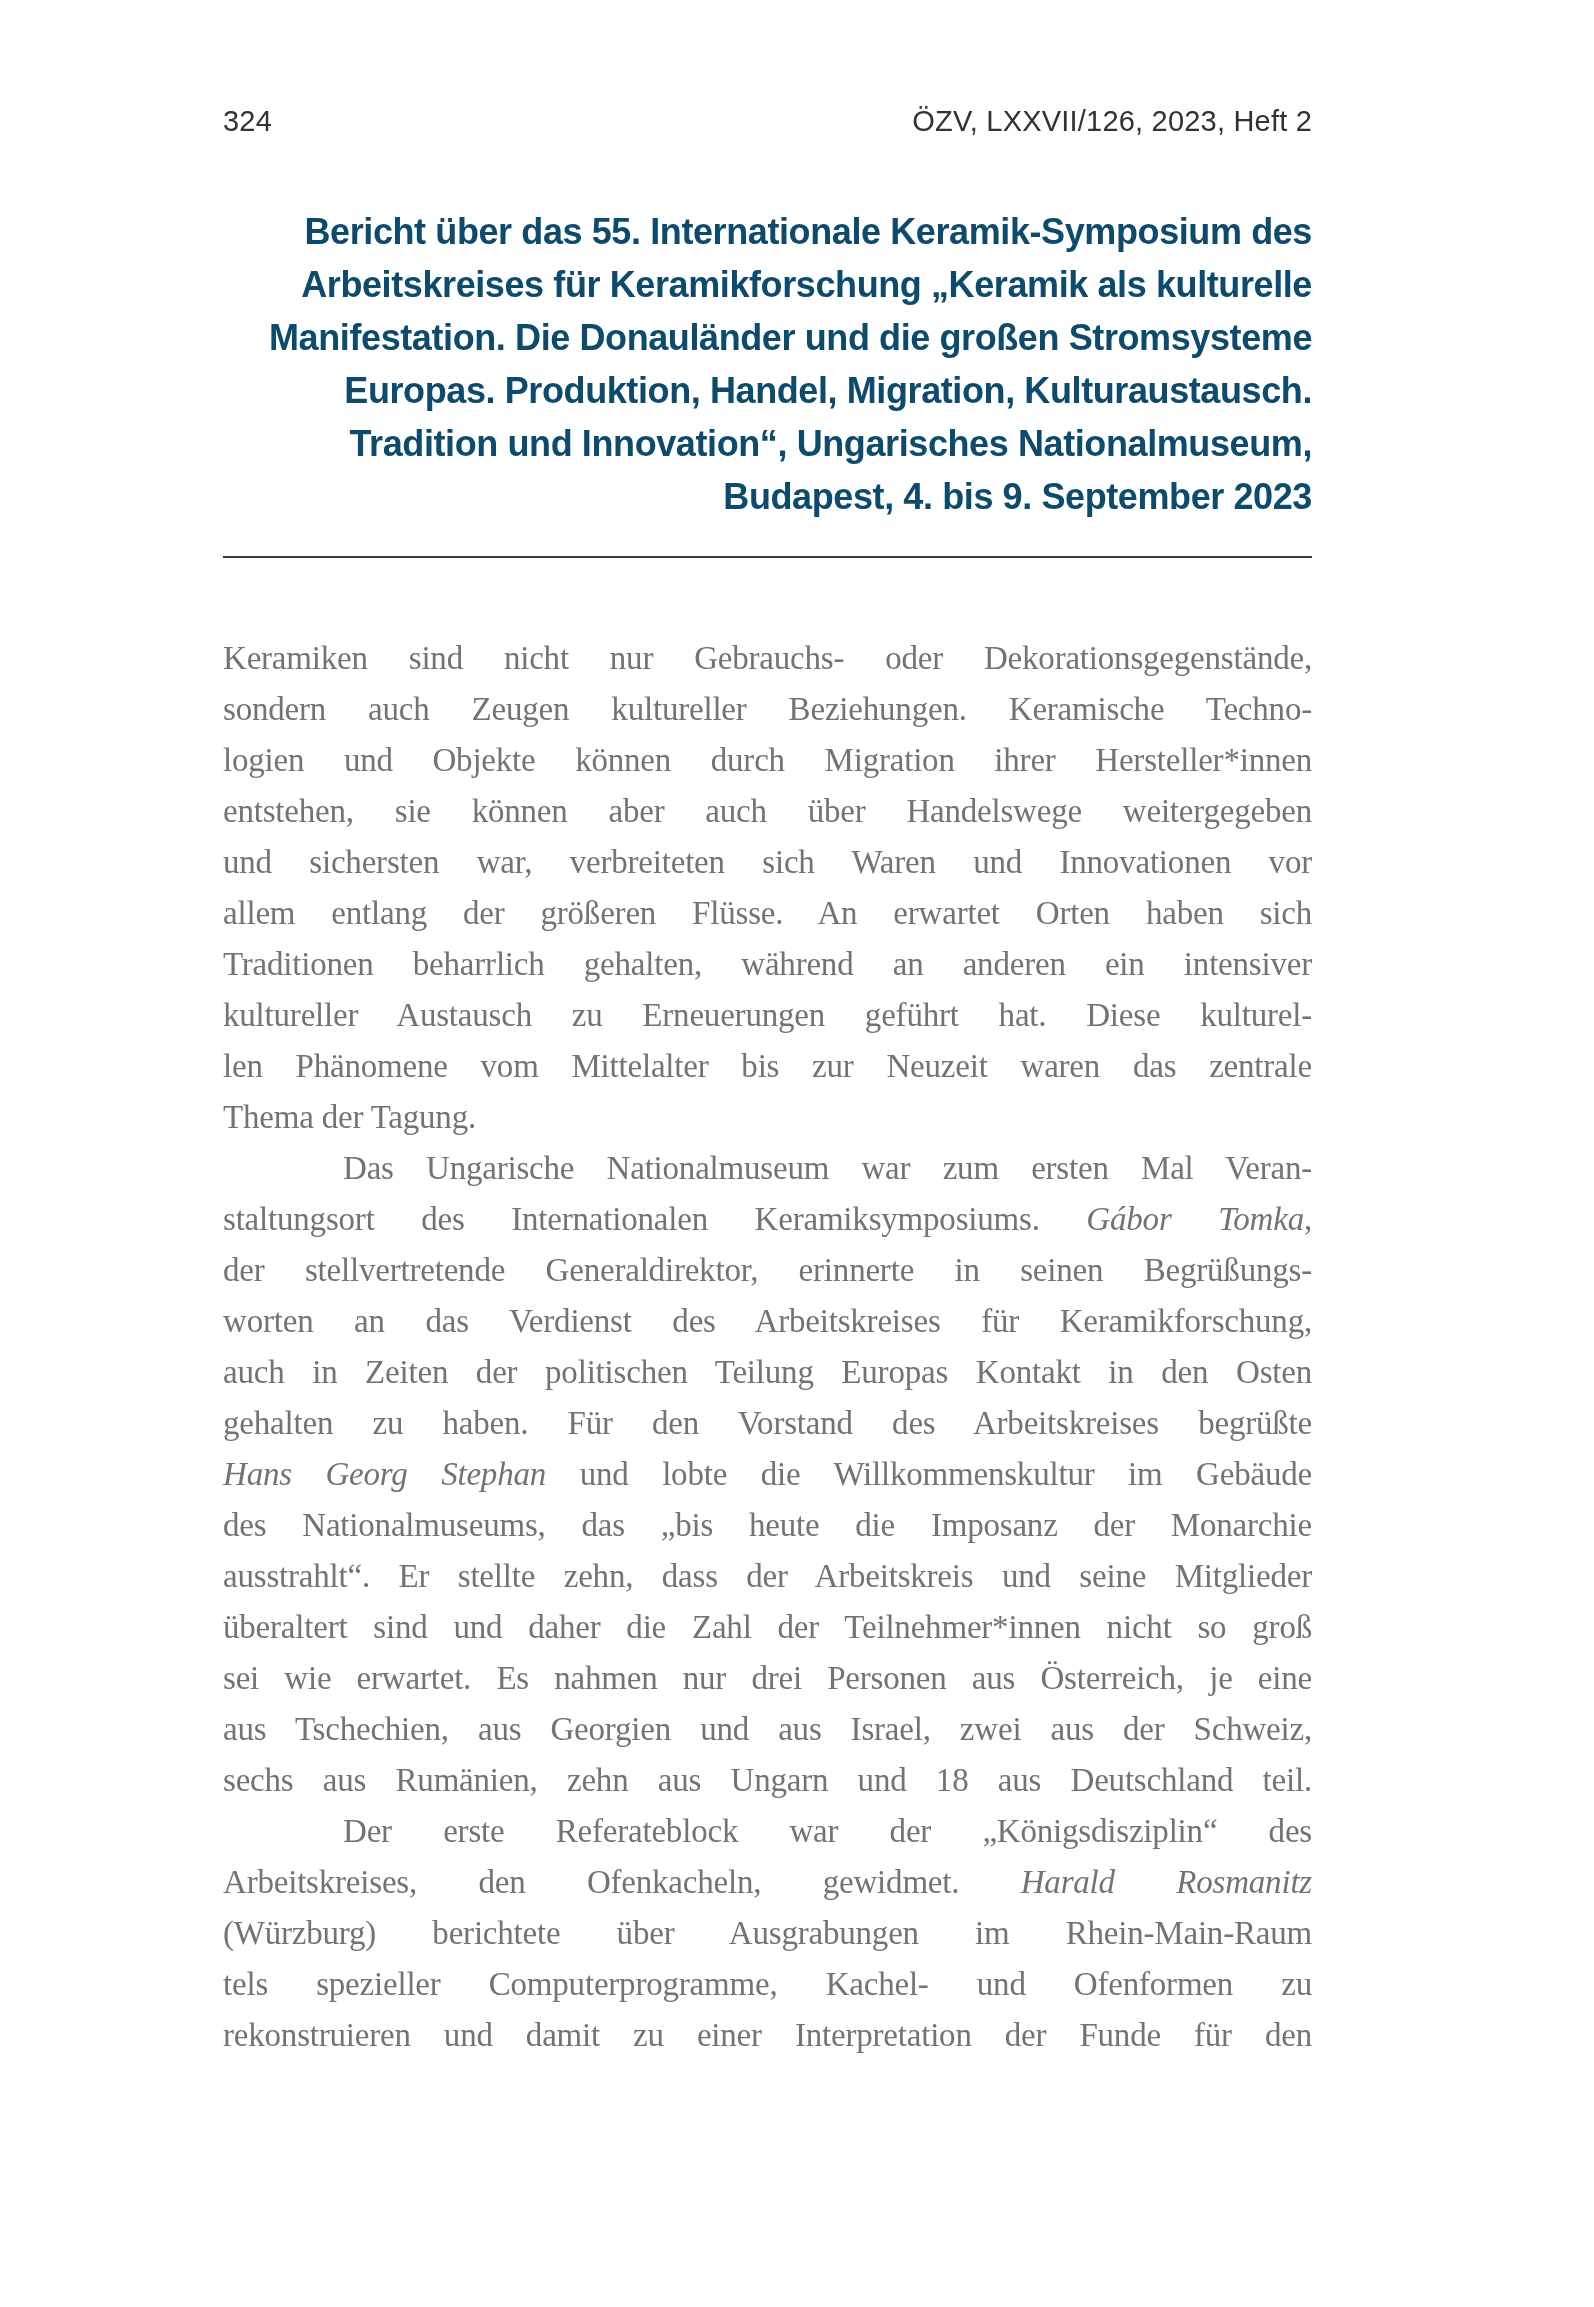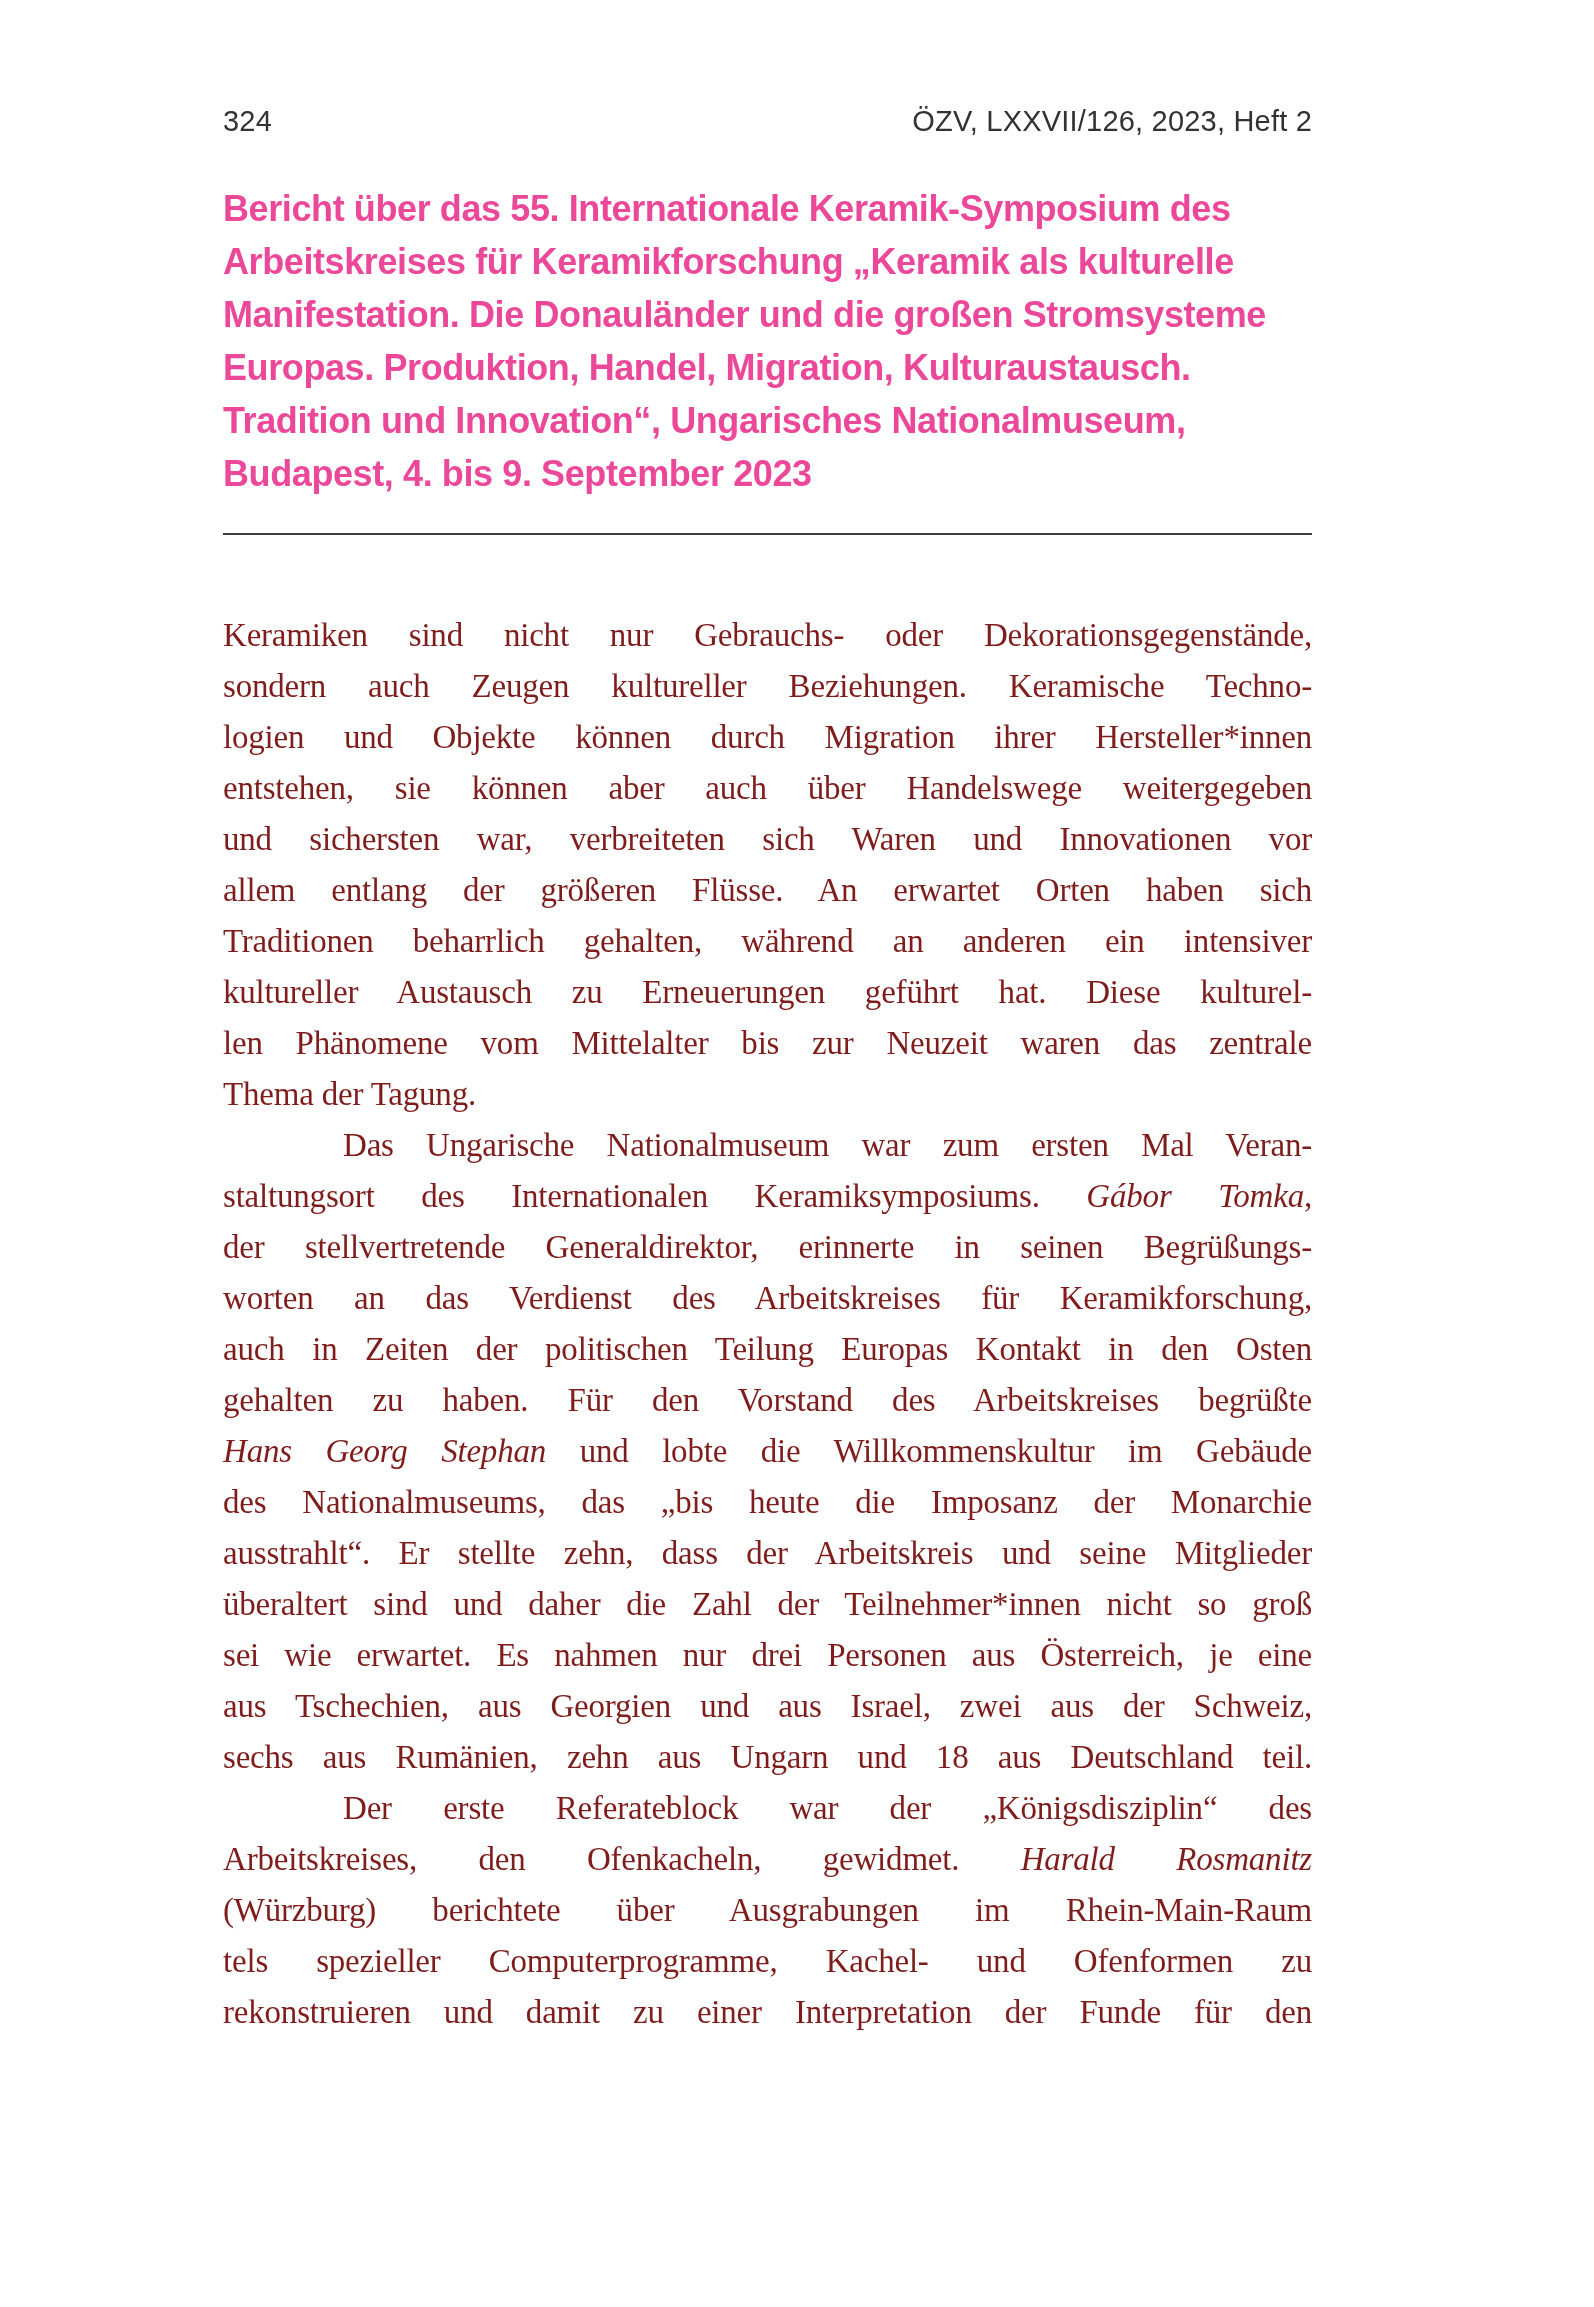--- a/index.html
+++ b/index.html
@@ -26,42 +26,42 @@
     display: flex;
     justify-content: space-between;
     align-items: baseline;
     font-family: "Liberation Sans", "DejaVu Sans", sans-serif;
     font-size: 29px;
     line-height: 32px;
     color: #323232;
     letter-spacing: 0.2px;
   }
   .article-title {
-    margin-top: 45px;
+    margin-top: 68px;
     font-family: "Liberation Sans", "DejaVu Sans", sans-serif;
     font-weight: 700;
     font-size: 36px;
     line-height: 53px;
     letter-spacing: -0.4px;
-    color: #ec4899;
+    color: #0c4a6e;
     white-space: pre;
-    text-align: left;
+    text-align: right;
   }
   .divider {
     margin-top: 33px;
     height: 2.4px;
     background: #3c3c3c;
     width: 100%;
   }
   .article-body {
     margin-top: 75px;
     font-family: "Liberation Serif", "DejaVu Serif", serif;
     font-size: 33px;
     line-height: 51px;
-    color: #7f1d1d;
+    color: #737373;
     letter-spacing: -0.2px;
   }
   .paragraph { margin: 0; }
   .line {
     text-align: justify;
     text-align-last: justify;
     hyphens: none;
   }
   .line.last {
     text-align: left;

